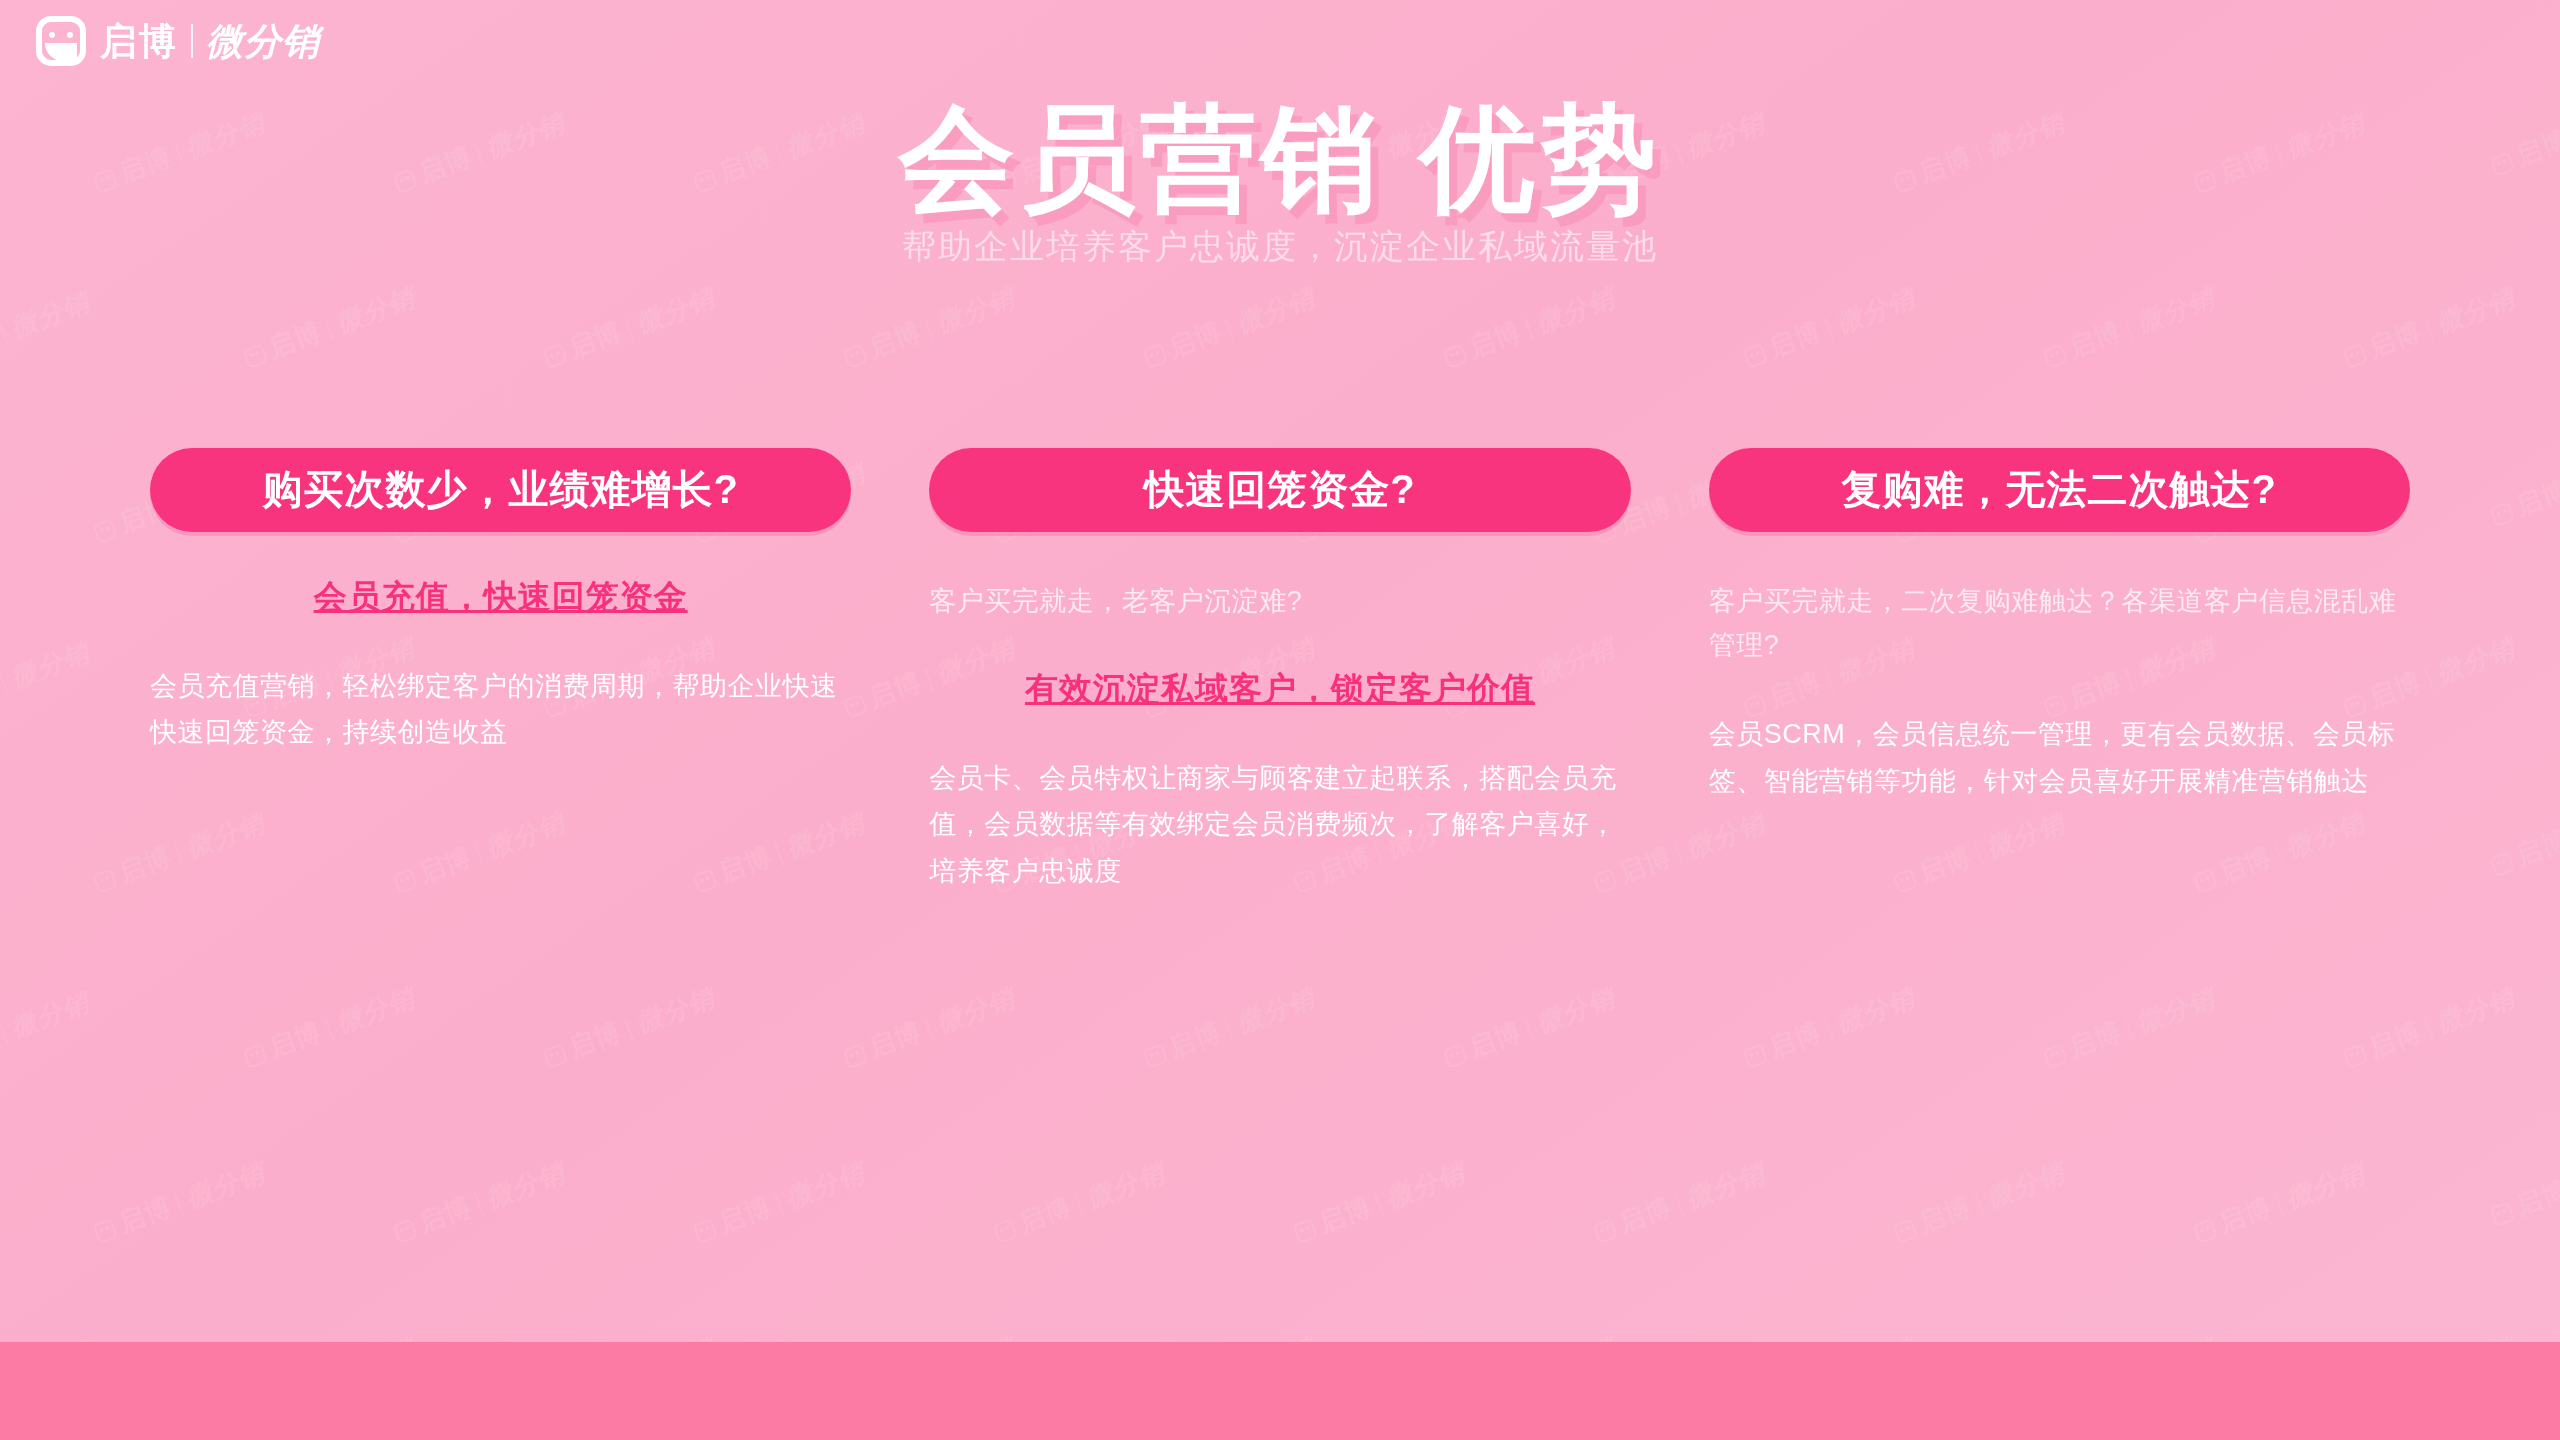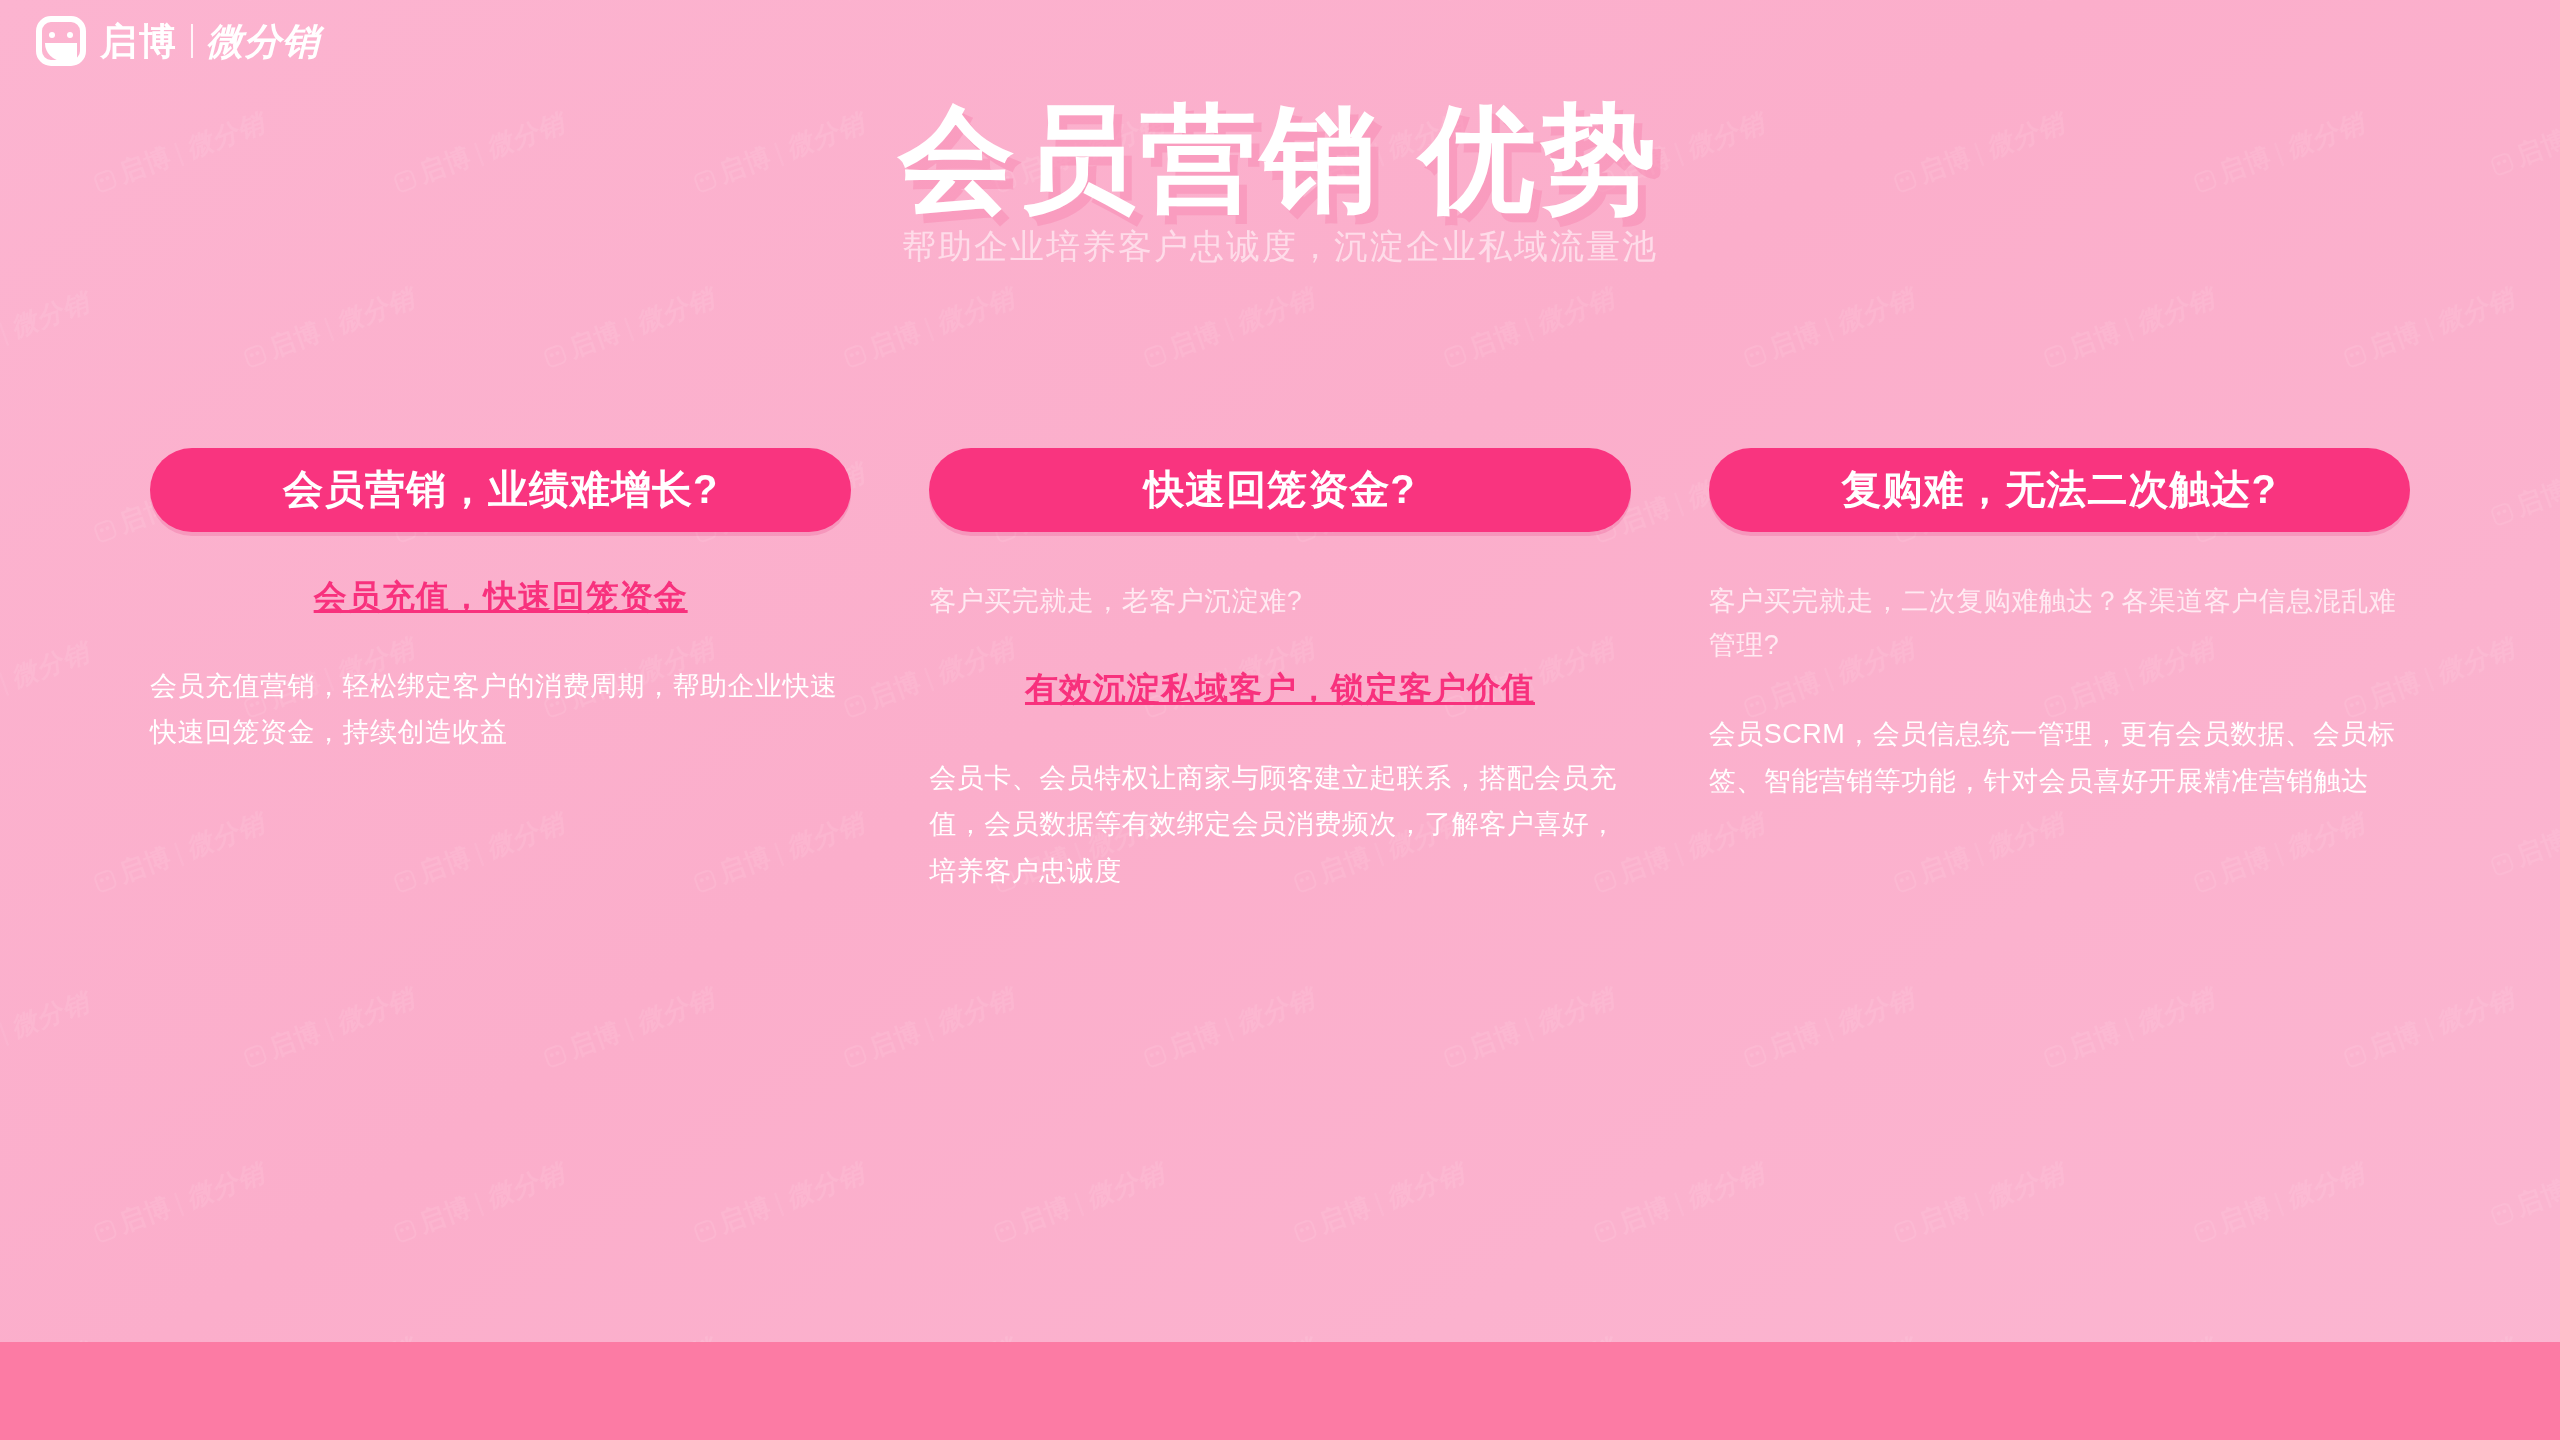--- a/index.html
+++ b/index.html
@@ -279,21 +279,21 @@
   </div>
 
   <div class="hero">
     <h1 class="hero-title">会员营销 优势</h1>
     <p class="hero-sub">帮助企业培养客户忠诚度，沉淀企业私域流量池</p>
   </div>
 
   <div class="columns">
 
     <div class="col col-1">
-      <button class="pill">会员营销，业绩难增长?</button>
+      <button class="pill">购买次数少，业绩难增长?</button>
       <h3 class="solution-head">会员充值，快速回笼资金</h3>
       <p class="solution-body">会员充值营销，轻松绑定客户的消费周期，帮助企业快速快速回笼资金，持续创造收益</p>
     </div>
 
     <div class="col col-2">
       <button class="pill">快速回笼资金?</button>
       <p class="problem">客户买完就走，老客户沉淀难?</p>
       <h3 class="solution-head">有效沉淀私域客户，锁定客户价值</h3>
       <p class="solution-body">会员卡、会员特权让商家与顾客建立起联系，搭配会员充值，会员数据等有效绑定会员消费频次，了解客户喜好，培养客户忠诚度</p>
     </div>

